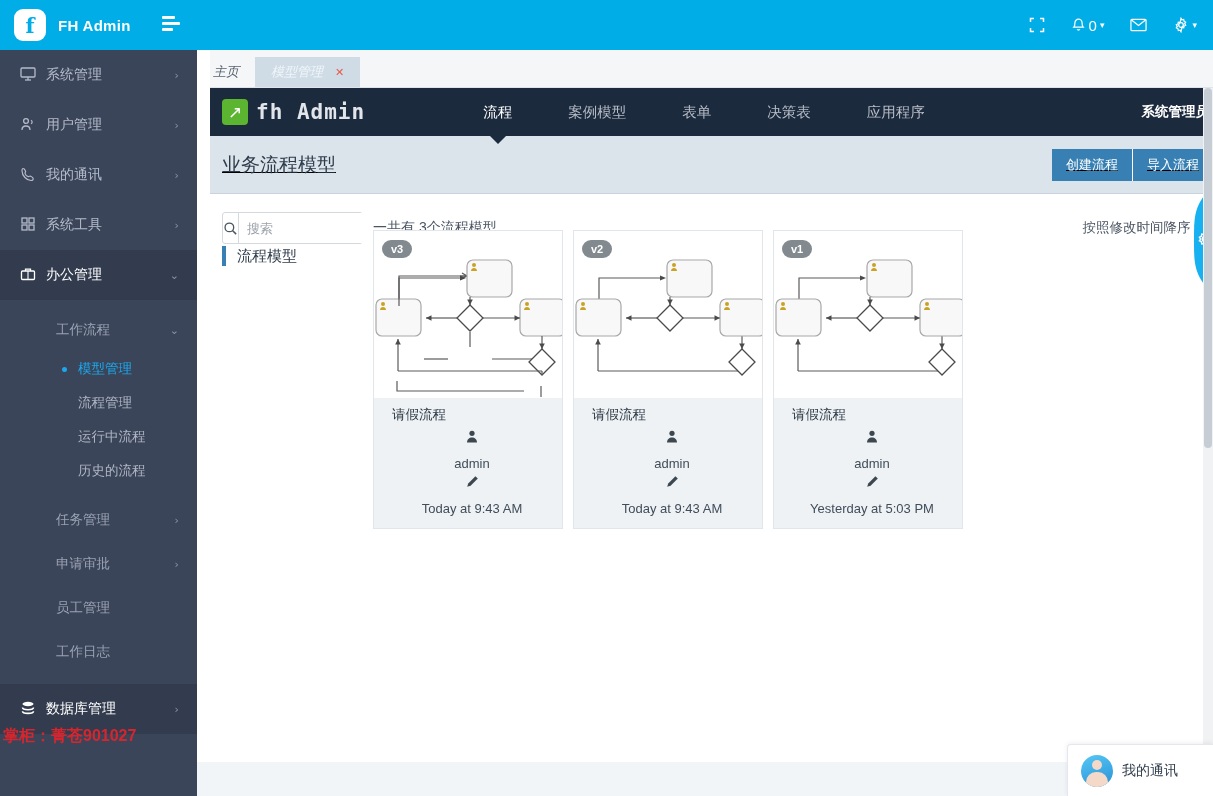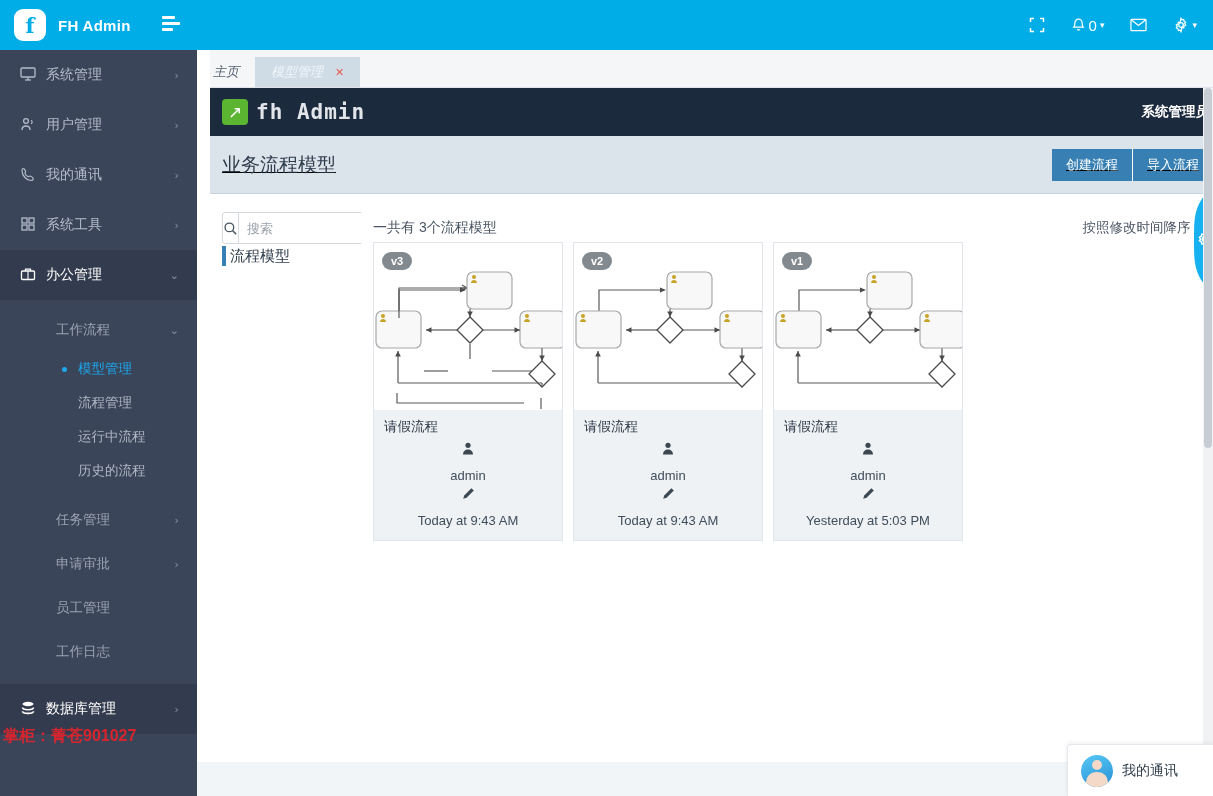--- a/index.html
+++ b/index.html
@@ -185,39 +185,39 @@
     position: absolute; left: 163px; top: 25px;
     font-size: 14px; color: #4b5563;
   }
   .sort-text {
     position: absolute; right: 12px; top: 25px;
     font-size: 13.5px; color: #4b5563; cursor: pointer;
   }
 
   .left-cat {
     position: absolute; left: 12px; top: 52px;
-    padding-left: 4px; font-size: 15px; color: #2e3b4a;
+    padding-left: 11px; font-size: 15px; color: #2e3b4a;
     border-left: 4px solid #3880b3; line-height: 20px;
   }
 
   
-  .cards { position: absolute; left: 163px; top: 48px; display: flex; gap: 10px; }
+  .cards { position: absolute; left: 163px; top: 36px; display: flex; gap: 10px; }
   .card {
     width: 190px; background: #eef2f5; border: 1px solid #e0e6eb;
     overflow: hidden;
   }
   .card-thumb {
     height: 167px; background: #ffffff; position: relative; overflow: hidden;
   }
   .vbadge {
     position: absolute; left: 8px; top: 9px; z-index: 4;
     background: #828a8f; color: #ffffff; font-size: 11px; font-weight: bold;
     padding: 2px 9px; border-radius: 9px; line-height: 14px;
   }
-  .card-meta { padding: 8px 10px 12px 10px; }
+  .card-meta { padding: 8px 10px 12px 10px; margin-left: 8px; }
   .card-name { font-size: 13.5px; color: #2f3a47; margin-bottom: 6px; }
   .meta-row {
     display: flex; align-items: center; gap: 9px;
     font-size: 13px; color: #414d5a; margin-top: 4px; flex-direction: column;
   }
   .meta-ico {
     width: 17px; flex: 0 0 17px; text-align: center;
     color: #404a55; font-size: 13px;
   }
 
@@ -436,20 +436,37 @@
   </div>
 
   <div class="left-edge-shadow"></div>
 
   <div class="frame">
 
     <div class="fh-nav">
       <div class="fh-logo">
         <div class="fh-mark"></div>
         <div class="fh-name">fh Admin</div>
+      </div>
+      <div class="fh-menu">
+        <div class="fh-mi active">
+            <span>流程</span>
+          </div>
+        <div class="fh-mi">
+            <span>案例模型</span>
+          </div>
+        <div class="fh-mi">
+            <span>表单</span>
+          </div>
+        <div class="fh-mi">
+            <span>决策表</span>
+          </div>
+        <div class="fh-mi">
+            <span>应用程序</span>
+          </div>
       </div>
       <div class="fh-user">
         <span>系统管理员</span>
       </div>
     </div>
 
     <div class="page-head">
       <div class="page-title">业务流程模型</div>
       <div class="head-actions">
         <div class="btn-primary">

